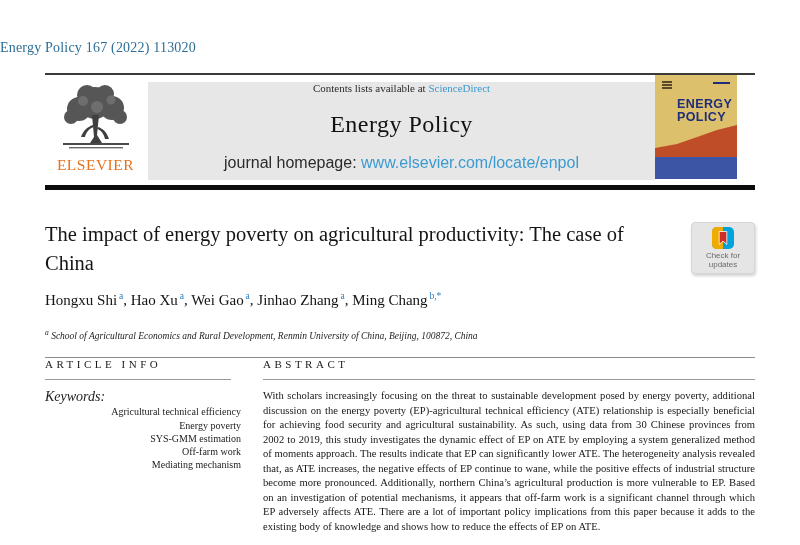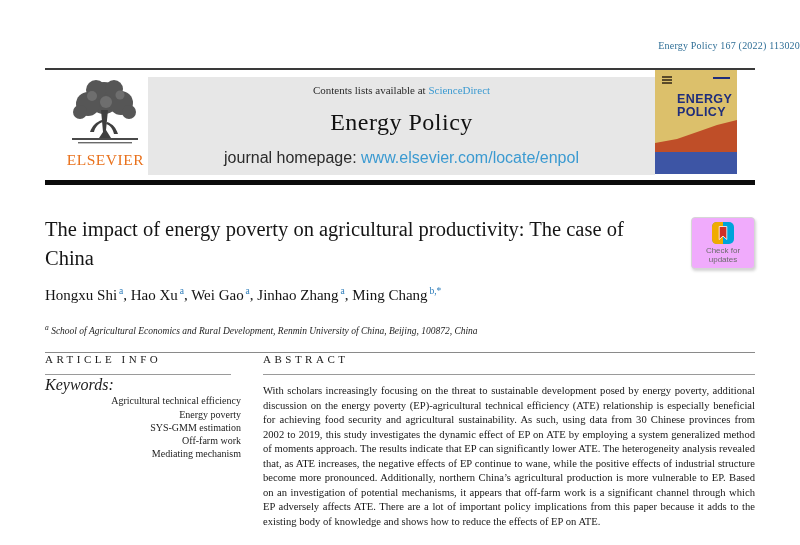--- a/index.html
+++ b/index.html
@@ -8,62 +8,61 @@
     width:800px; height:545px; overflow:hidden;
     font-family:"Liberation Serif", serif;
     color:#1c1c1c;
     position:relative;
   }
   .page { width:800px; height:545px; }
 
   
   .citation {
     padding-top:40px;
-    text-align:right;
-    font-size:10px;
+    text-align:left;
+    font-size:14px;
     color:#2e6e96;
     letter-spacing:.2px;
-    padding-left:36px;
   }
 
   
   .header-wrap { margin:17px 45px 0 45px; }
   .header-topline { border-top:2px solid #3a3a3a; }
   .header-row { display:flex; align-items:stretch; }
   .logo-box {
     width:103px; background:#ffffff;
-    display:flex; flex-direction:column; align-items:flex-end;
+    display:flex; flex-direction:column; align-items:center;
     padding:6px 4px 2px 2px;
   }
   .elsevier-word {
     font-family:"Liberation Serif", serif;
     color:#e9711c; font-size:15.5px; letter-spacing:.5px;
     margin-top:1px;
   }
   .banner {
     flex:1; background:#e7e7e7; height:98px; margin-top:7px;
     display:flex; flex-direction:column; align-items:center; justify-content:space-between;
-    padding:7px 0 8px 0;
+    padding:0 0 8px 0;
   }
   .contents-line { font-size:11px; color:#2b2b2b; }
   .link { color:#3b9ad1; text-decoration:none; cursor:pointer; }
   .journal-title { font-size:24px; color:#111; letter-spacing:.5px; }
   .homepage-line { font-family:"Liberation Sans", sans-serif; font-size:16px; color:#2b2b2b; }
   .cover-box { width:100px; margin-top:0px; }
   .black-bar { height:5px; background:#0c0c0c; margin-top:2px; }
 
   
   .title-row { display:flex; margin:30px 45px 0 45px; }
   .article-title {
     flex:1; font-weight:normal; font-size:20.5px; line-height:1.4;
     color:#151515; padding-right:28px;
   }
   .check-badge {
     width:64px; height:52px; margin-top:2px;
-    background:#f0abfc; border:1px solid #d6d6d6; border-radius:4px;
+    background:#e5e5e5; border:1px solid #d6d6d6; border-radius:4px;
     box-shadow:1px 2px 3px rgba(0,0,0,.18);
     display:flex; flex-direction:column; align-items:center; justify-content:center;
     cursor:pointer; flex-shrink:0;
   }
   .check-badge-label {
     font-family:"Liberation Sans", sans-serif; font-size:8px; line-height:1.15;
     color:#6b6b6b; text-align:center; width:44px; margin-top:2px;
   }
 
   
@@ -76,21 +75,21 @@
 
   
   .cols { display:flex; margin:0 45px; }
   .col-left { width:196px; flex-shrink:0; }
   .col-right { flex:1; margin-left:22px; }
   .sec-heading {
     font-size:11px; letter-spacing:3.5px; color:#1a1a1a;
   }
   .sec-rule-left { border-top:1px solid #9a9a9a; margin-top:9px; width:186px; }
   .sec-rule-right { border-top:1px solid #9a9a9a; margin-top:9px; }
-  .kw-label { margin-top:1px; font-style:italic; font-size:16px; }
+  .kw-label { margin-top:9px; font-style:italic; font-size:14px; }
   .kw-list { font-size:10px; line-height:1.33;text-align:right; }
   .abstract-text {
     margin-top:9px; font-size:10.6px; line-height:1.37;
     text-align:justify; color:#161616;
   }
 </style>
 </head>
 <body>
 
 <div class="page">

